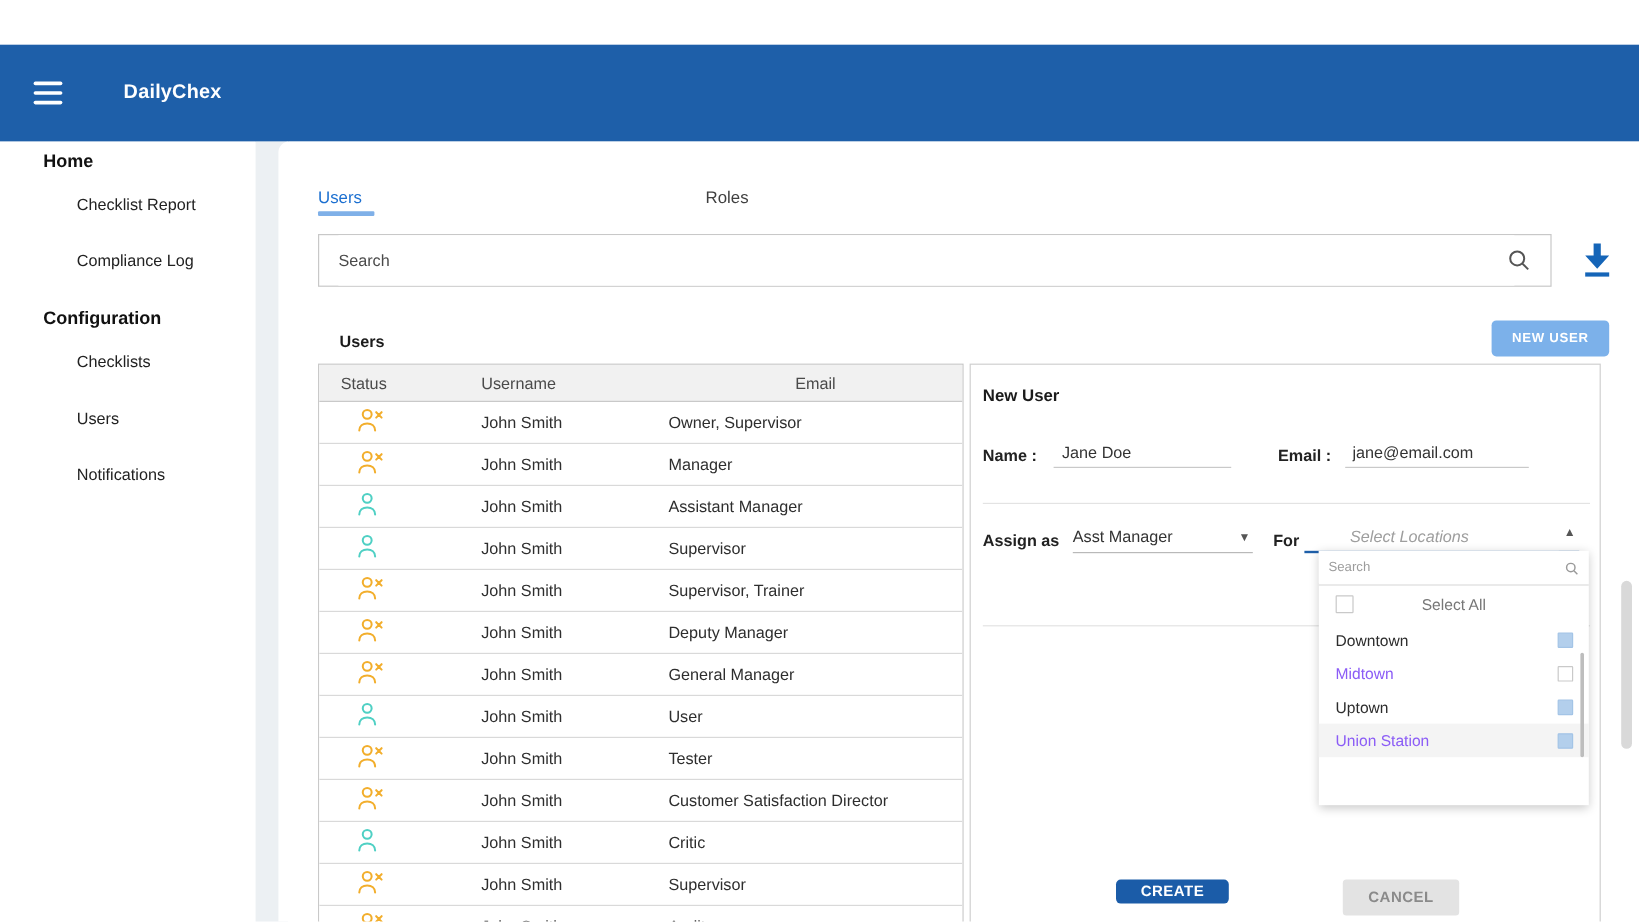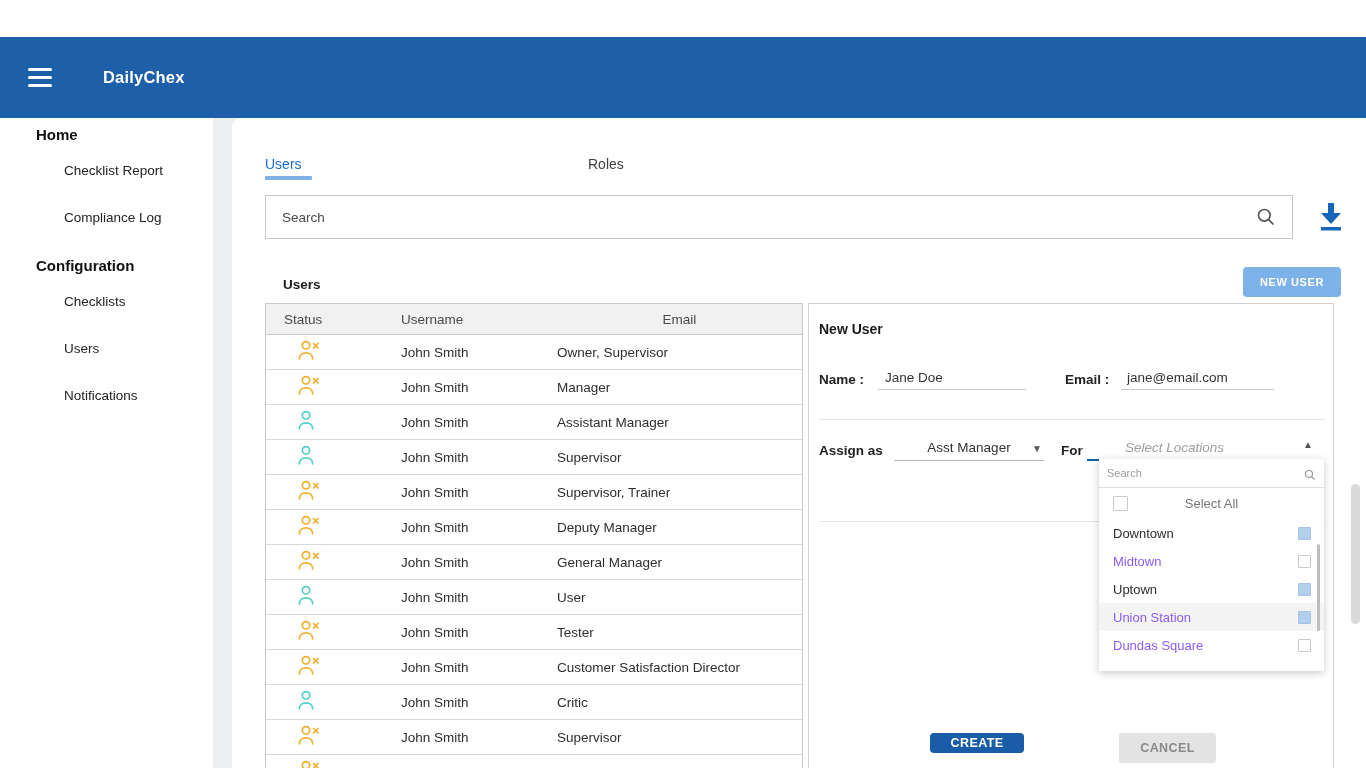--- a/index.html
+++ b/index.html
@@ -51,21 +51,21 @@
   .flabel { position:absolute; font-size:13.5px; font-weight:bold; color:#222; }
   .lbl-name { left:10px; top:68px; }
   .lbl-email { left:256px; top:68px; }
   .inp-underline { position:absolute; border:none; border-bottom:1px solid #c9c9c9; outline:none; height:24px; font-size:13.5px; color:#333; background:transparent; font-family:"Liberation Sans", sans-serif; }
   .inp-name { left:69px; top:62px; width:148px; padding-left:7px; }
   .inp-email { left:312px; top:62px; width:153px; padding-left:6px; }
   .divider1 { position:absolute; left:10px; top:115px; width:506px; height:1px; background:#e3e3e3; }
   .divider2 { position:absolute; left:10px; top:217px; width:506px; height:1px; background:#e3e3e3; z-index:1; }
   .lbl-assign { left:10px; top:139px; }
   .lbl-for { left:252px; top:139px; }
-  .assign-select { position:absolute; left:85px; top:133px; width:150px; height:24px; border-bottom:1px solid #b9b9b9; font-size:13.5px; color:#333; text-align:center; line-height:22px; cursor:pointer; }
+  .assign-select { position:absolute; left:85px; top:133px; width:150px; height:24px; border-bottom:1px solid #b9b9b9; font-size:13.5px; color:#333; text-align:left; line-height:22px; cursor:pointer; }
   .assign-caret { position:absolute; right:2px; top:1px; font-size:10px; color:#555; }
   .loc-select { position:absolute; left:278px; top:133px; width:229px; height:24px; border-bottom:2px solid #1e5fa9; font-size:13.5px; cursor:pointer; }
   .loc-placeholder { position:absolute; left:38px; top:3px; font-style:italic; color:#9e9e9e; }
   .loc-caret { position:absolute; right:3px; top:2px; font-size:10px; color:#555; }
 
   
   .dropdown { position:absolute; left:290px; top:155px; width:225px; height:212px; background:#fff; box-shadow:0 2px 8px rgba(0,0,0,.22); z-index:5; }
   .dd-search { position:relative; height:29px; border-bottom:1px solid #ddd; }
   .dd-search input { width:200px; height:27px; border:none; outline:none; padding-left:8px; font-size:11px; color:#555; font-family:"Liberation Sans", sans-serif; }
   .dd-search input::placeholder { color:#9c9c9c; opacity:1; }
@@ -337,24 +337,20 @@
       <span class="cb "></span>
     </div>
           <div class="opt ">
       <span class="opt-label dark">Uptown</span>
       <span class="cb checked"></span>
     </div>
           <div class="opt hl">
       <span class="opt-label ">Union Station</span>
       <span class="cb checked"></span>
     </div>
-          <div class="opt ">
-      <span class="opt-label ">Dundas Square</span>
-      <span class="cb "></span>
-    </div>
         </div>
       <div class="dd-scrollbar"></div>
     </div>
 
     <button class="create-btn">CREATE</button>
     <button class="cancel-btn">CANCEL</button>
   </div>
 
   <div class="page-scrollbar"></div>
 </div>

